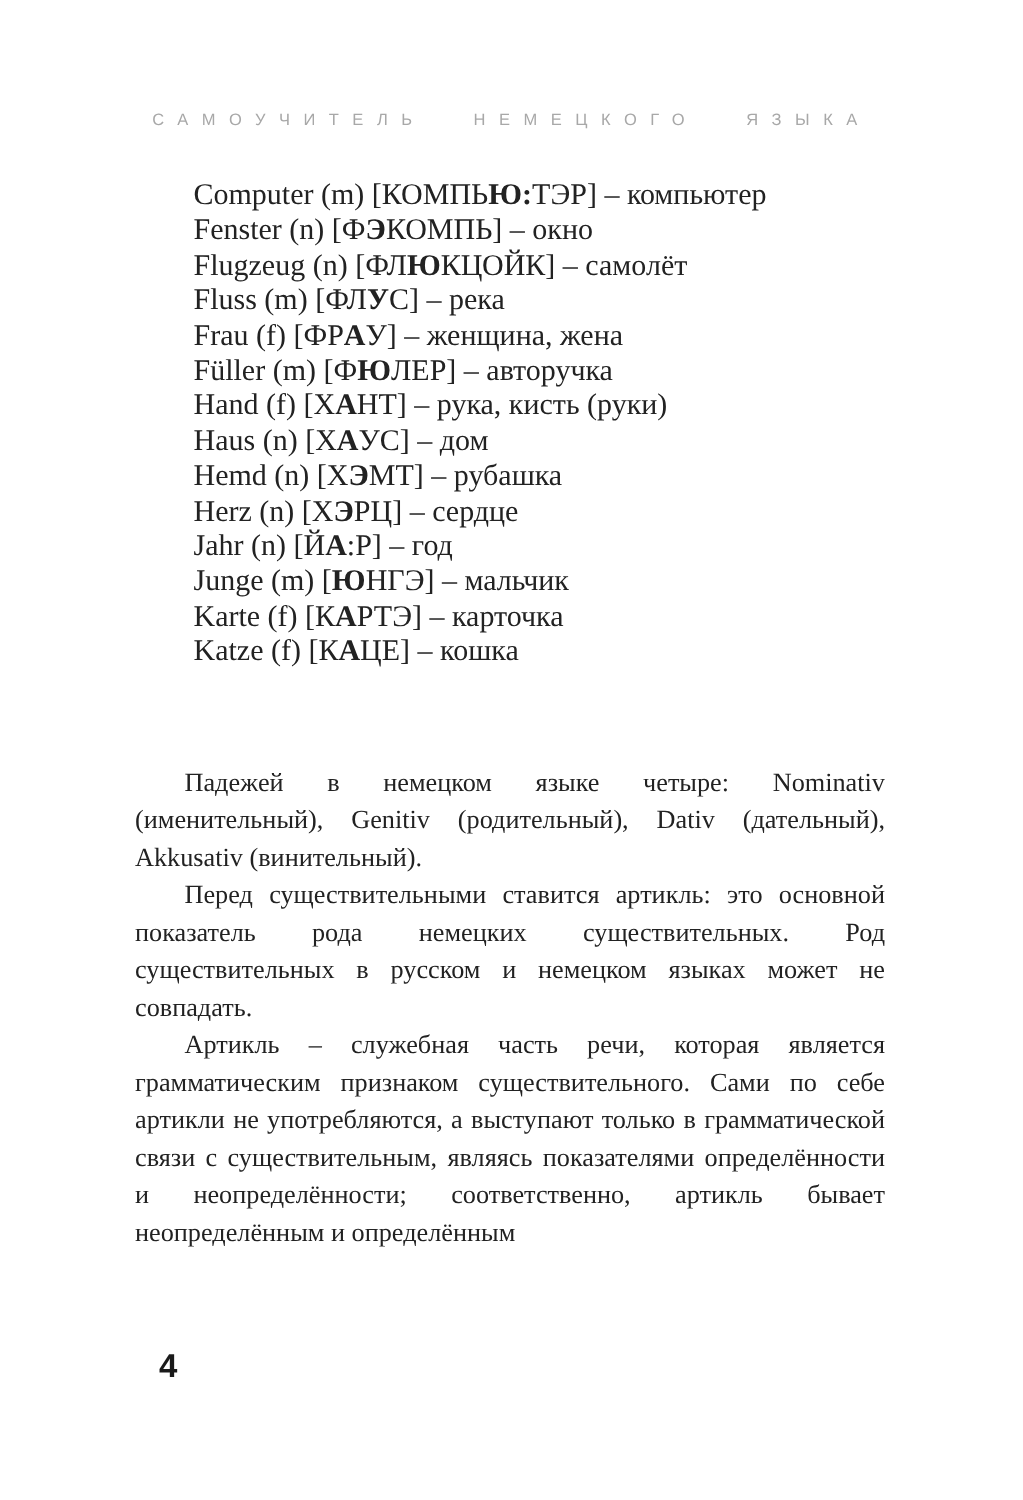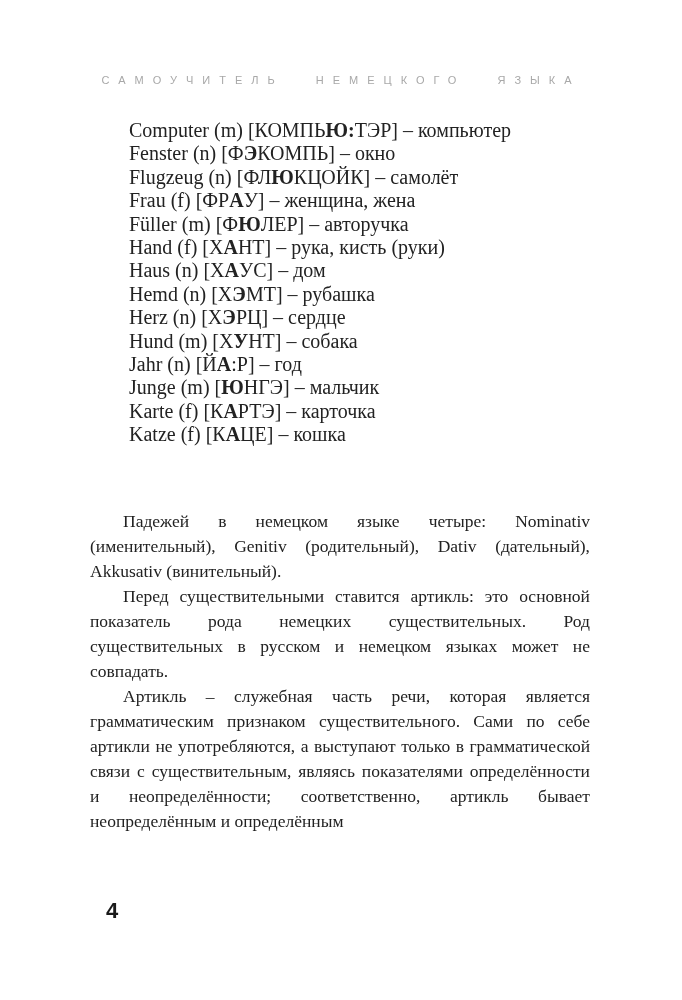--- a/index.html
+++ b/index.html
@@ -88,20 +88,25 @@
           <span><span>[Ф</span><b class="stress">Э</b><span>КОМПЬ]</span></span>
           <span>– окно</span>
         </li>
 
         <li class="vocab-row">
           <span>Flugzeug (n)</span>
           <span><span>[ФЛ</span><b class="stress">Ю</b><span>КЦОЙК]</span></span>
           <span>– самолёт</span>
         </li>
 
+        <li class="vocab-row">
+          <span>Fluss (m)</span>
+          <span><span>[ФЛ</span><b class="stress">У</b><span>С]</span></span>
+          <span>– река</span>
+        </li>
 
         <li class="vocab-row">
           <span>Frau (f)</span>
           <span><span>[ФР</span><b class="stress">А</b><span>У]</span></span>
           <span>– женщина, жена</span>
         </li>
 
         <li class="vocab-row">
           <span>Füller (m)</span>
           <span><span>[Ф</span><b class="stress">Ю</b><span>ЛЕР]</span></span>
@@ -125,25 +130,20 @@
           <span><span>[Х</span><b class="stress">Э</b><span>МТ]</span></span>
           <span>– рубашка</span>
         </li>
 
         <li class="vocab-row">
           <span>Herz (n)</span>
           <span><span>[Х</span><b class="stress">Э</b><span>РЦ]</span></span>
           <span>– сердце</span>
         </li>
 
-        <li class="vocab-row">
-          <span>Hund (m)</span>
-          <span><span>[Х</span><b class="stress">У</b><span>НТ]</span></span>
-          <span>– собака</span>
-        </li>
 
         <li class="vocab-row">
           <span>Jahr (n)</span>
           <span><span>[Й</span><b class="stress">А</b><span>:Р]</span></span>
           <span>– год</span>
         </li>
 
         <li class="vocab-row">
           <span>Junge (m)</span>
           <span><span>[</span><b class="stress">Ю</b><span>НГЭ]</span></span>

